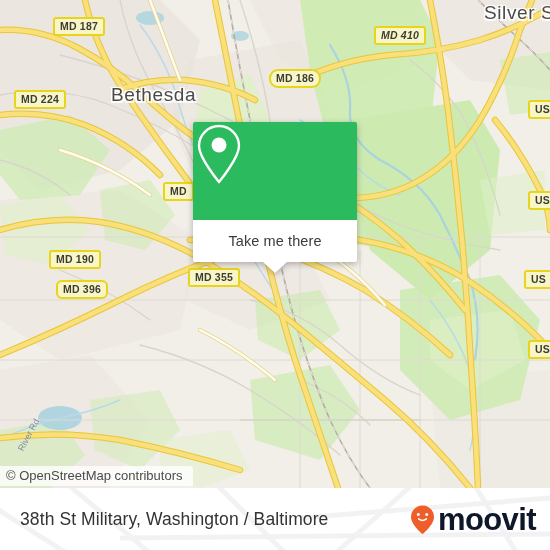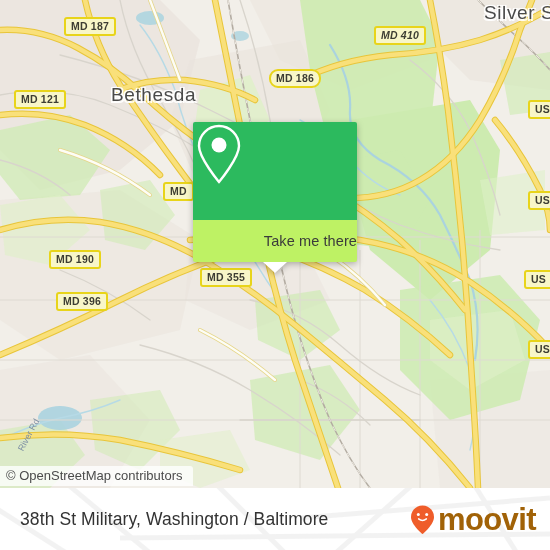--- a/index.html
+++ b/index.html
@@ -53,23 +53,23 @@
   .popup{
     position:absolute;left:193px;top:122px;width:164px;
     filter:drop-shadow(0 2px 3px rgba(0,0,0,.28));
   }
   .popup-head{
     height:98px;background:#2cba5e;
     border-radius:2px 2px 0 0;
     display:flex;align-items:center;justify-content:center;
   }
   .popup-body{
-    background:#bef264;height:42px;
+    background:#ffffff;height:42px;
     border-radius:0 0 2px 2px;
-    display:flex;align-items:center;justify-content:flex-end;
+    display:flex;align-items:center;justify-content:center;
   }
   .popup-body span{font-size:14.5px;color:#3b3b3b;letter-spacing:.1px;}
   .popup-tail{
     position:absolute;left:50%;top:140px;margin-left:-12px;
     width:0;height:0;
     border-left:12px solid transparent;
     border-right:12px solid transparent;
     border-top:11px solid #fff;
   }
 
@@ -92,21 +92,21 @@
   .bar-title{
     position:absolute;left:20px;top:50%;transform:translateY(-50%);
     font-size:17.5px;color:#333;letter-spacing:.1px;white-space:nowrap;
   }
   .logo{
     position:absolute;right:14px;top:50%;transform:translateY(-50%);
     display:flex;align-items:center;
   }
   .logo-mark{width:27px;height:30px;margin-right:2px;}
   .logo-word{
-    font-size:31px;font-weight:bold;color:#a16207;
+    font-size:31px;font-weight:bold;color:#0f172a;
     letter-spacing:-.6px;line-height:31px;
   }
 </style>
 </head>
 <body>
 
 <div class="app">
 
   <div class="map">
     <svg width="550" height="488" viewBox="0 0 550 488">
@@ -231,28 +231,28 @@
         <path class="sec" d="M330 255 Q360 275 385 305"></path>
         <path class="sec" d="M200 330 Q240 350 275 380"></path>
       </g>
     </svg>
 
     <div class="place" style="left:111px;top:84px;">Bethesda</div>
     <div class="place" style="left:484px;top:2px;">Silver S</div>
 
     <div class="water-label" style="left:16px;top:448px;">River Rd</div>
 
-    <div class="shield" style="left:64px;top:17px;">MD 187</div>
-    <div class="shield" style="left:14px;top:90px;">MD 121</div>
+    <div class="shield" style="left:53px;top:17px;">MD 187</div>
+    <div class="shield" style="left:14px;top:90px;">MD 224</div>
     <div class="shield" style="left:269px;top:69px;border-radius:9px;">MD 186</div>
     <div class="shield" style="left:374px;top:26px;font-style:italic;">MD 410</div>
     <div class="shield" style="left:163px;top:182px;">MD</div>
     <div class="shield" style="left:49px;top:212px;margin-top:38px;">MD 190</div>
-    <div class="shield" style="left:200px;top:268px;">MD 355</div>
-    <div class="shield" style="left:56px;top:292px;">MD 396</div>
+    <div class="shield" style="left:188px;top:268px;">MD 355</div>
+    <div class="shield" style="left:56px;top:280px;border-radius:6px;">MD 396</div>
     <div class="shield" style="left:528px;top:100px;">US</div>
     <div class="shield" style="left:528px;top:191px;">US</div>
     <div class="shield" style="left:524px;top:270px;">US</div>
     <div class="shield" style="left:528px;top:340px;">US</div>
 
     <div class="popup">
       <div class="popup-head">
         <svg width="52" height="64" viewBox="0 0 52 64">
           <path d="M26 4 C15 4 6 13 6 24 C6 36 26 60 26 60 C26 60 46 36 46 24 C46 13 37 4 26 4 Z" fill="none" stroke="#ffffff" stroke-width="2.4"></path>
           <circle cx="26" cy="23" r="7.5" fill="#ffffff"></circle>

